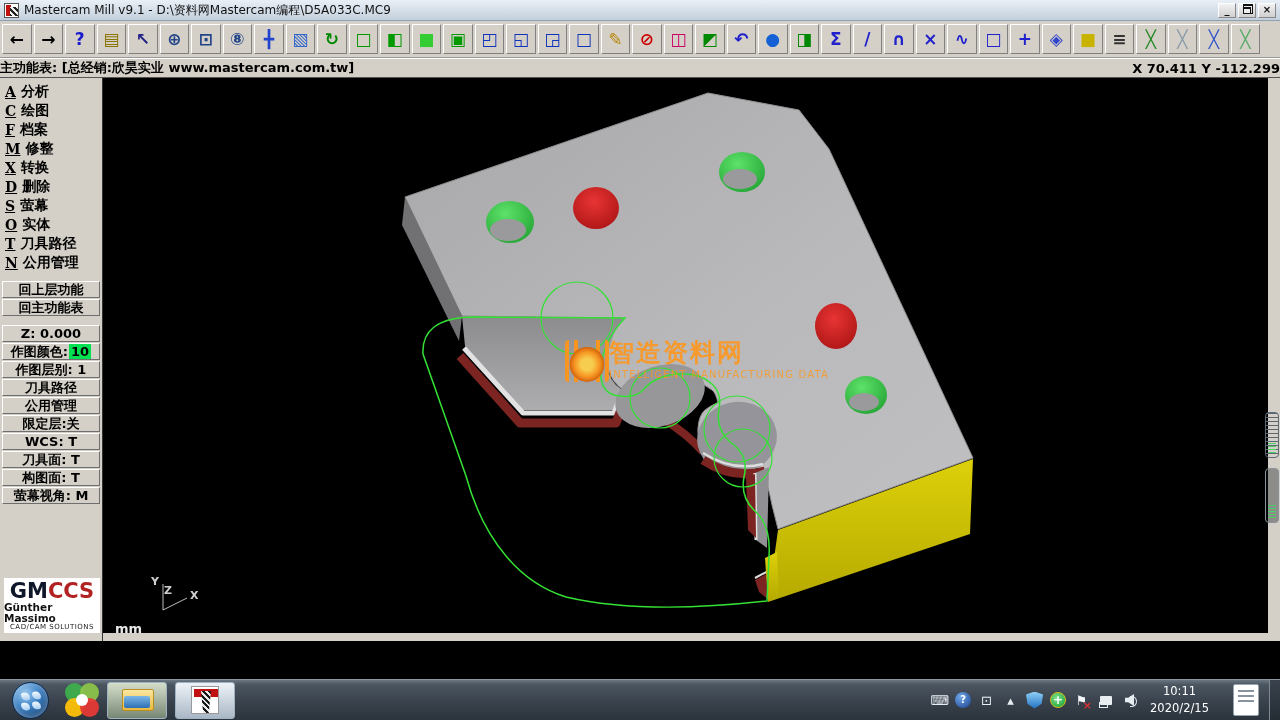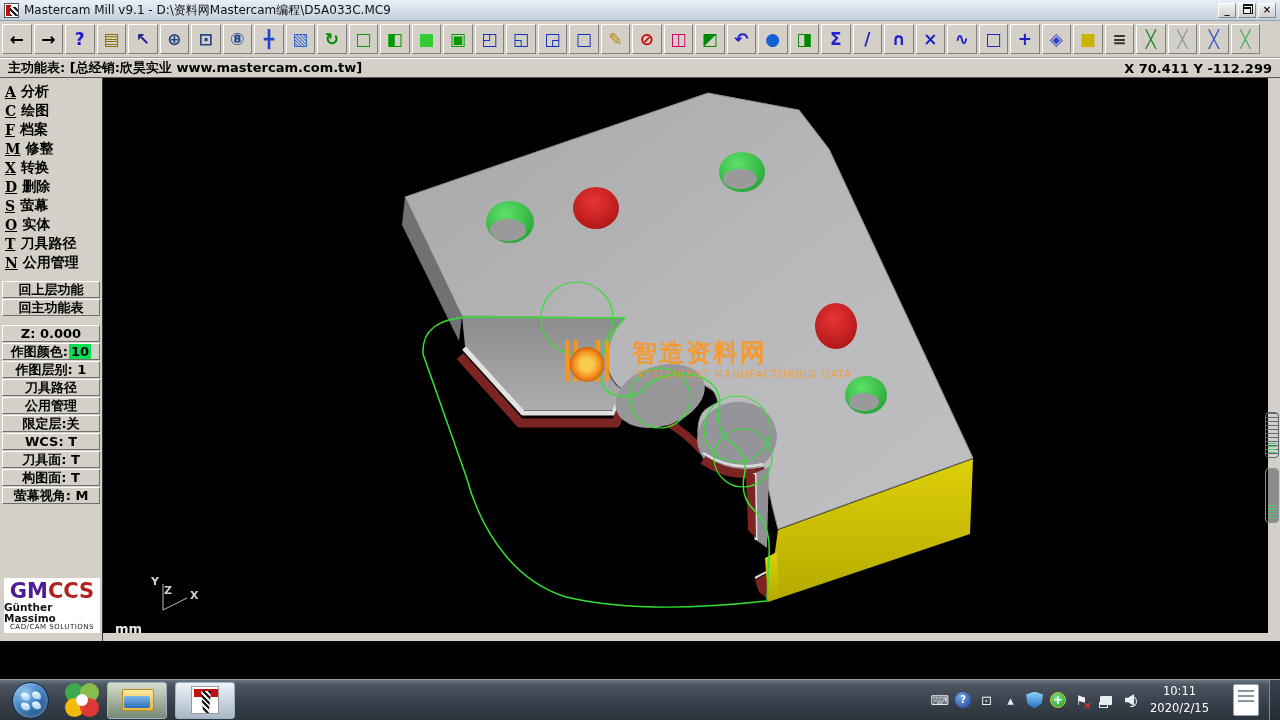--- a/index.html
+++ b/index.html
@@ -27,48 +27,48 @@
 
   
   #toolbar{left:0;top:21px;width:1280px;height:37px;background:var(--win-gray);
     display:flex;align-items:center;padding-left:2px;gap:2px;border-bottom:1px solid #9a9a9a;}
   .tbtn{width:29.5px;height:30px;flex:0 0 auto;background:var(--win-gray);
     border:1px solid #808080;border-top-color:#fff;border-left-color:#fff;
     display:flex;align-items:center;justify-content:center;font-size:17px;font-weight:bold;line-height:1;cursor:default;}
 
   
   #menustrip{left:0;top:58px;width:1280px;height:20px;background:var(--win-gray);
-    border-top:1px solid #fff;display:flex;align-items:center;padding:0 8px;border-bottom:1px solid #555;}
+    border-top:1px solid #fff;display:flex;align-items:center;padding:0 0;border-bottom:1px solid #555;}
   #prompt{font-size:13px;font-weight:bold;color:#000;}
   #coords{margin-left:auto;font-size:13px;font-weight:bold;color:#000;}
 
   
   #sidebar{left:0;top:78px;width:103px;height:563px;background:var(--win-gray);border-right:1px solid #333;
     padding-top:4px;}
   .smenu-row{height:19px;display:flex;align-items:center;padding-left:5px;font-size:14px;font-weight:bold;color:#000;}
   .smenu-key{text-decoration:underline;margin-right:5px;font-family:"DejaVu Serif","Liberation Serif",serif;}
   #sidebar-nav{margin-top:9px;}
   .sbtn{height:17px;margin:1px 2px;background:var(--win-gray);border:1px solid #6e6e6e;border-top-color:#fff;border-left-color:#fff;
     display:flex;align-items:center;justify-content:center;font-size:13px;font-weight:bold;color:#000;white-space:nowrap;}
   #sidebar-status{margin-top:9px;}
   .chip{background:#00e050;padding:0 2px;margin-left:1px;}
   .chip:empty{display:none;}
   #gmccs{left:4px;top:578px;width:96px;height:55px;background:#fff;display:flex;flex-direction:column;
     align-items:center;justify-content:center;line-height:1.05;}
   #gmccs .big{font-size:21px;font-weight:bold;letter-spacing:0px;}
-  #gmccs .big .gm{color:#4c1d95;} #gmccs .big .ccs{color:#b22222;}
+  #gmccs .big .gm{color:#0f172a;} #gmccs .big .ccs{color:#b22222;}
   #gmccs .l1{font-size:10.5px;font-weight:bold;color:#111;}
   #gmccs .l2{font-size:7px;font-weight:normal;color:#222;letter-spacing:.5px;}
 
   
   #viewport{left:103px;top:78px;width:1165px;height:555px;background:#000;overflow:hidden;}
   #bottomstrip{left:103px;top:633px;width:1177px;height:8px;background:var(--win-gray);}
   #rightborder{left:1268px;top:78px;width:12px;height:555px;background:var(--win-gray);}
   #units{left:12px;top:543px;color:#e8e8e8;font-size:13px;font-weight:bold;}
-  #watermark{left:462px;top:262px;display:flex;align-items:flex-start;gap:23px;opacity:.92;pointer-events:none;}
+  #watermark{left:462px;top:262px;display:flex;align-items:flex-start;gap:0;opacity:.92;pointer-events:none;}
   .wm-logo{width:44px;height:42px;background:
      radial-gradient(circle at 50% 58%, #ffd24a 0 18%, #ff9518 38%, #d96205 52%, rgba(0,0,0,0) 54%),
      linear-gradient(90deg,#ff9518 0 4px,transparent 4px 9px,#ff9518 9px 13px,transparent 13px 31px,#ff9518 31px 35px,transparent 35px 40px,#ff9518 40px 44px);
      border-radius:4px;}
   .wm-text{color:rgba(255,150,25,.95);font-size:25px;font-weight:bold;letter-spacing:2px;line-height:1;}
   .wm-sub{color:rgba(255,150,25,.85);font-size:10px;letter-spacing:1.2px;margin-top:4px;}
   .axis-label{position:absolute;color:#cfcfcf;font-size:11px;font-weight:bold;}
 
   
   .edge-widget{width:14px;border-radius:4px;right:1px;position:absolute;}

